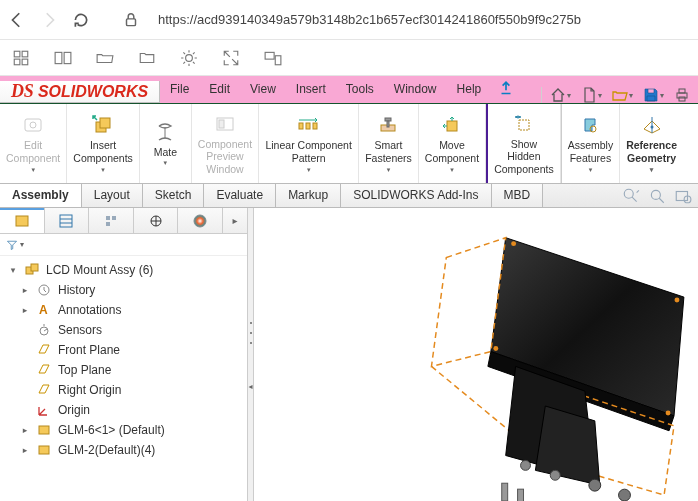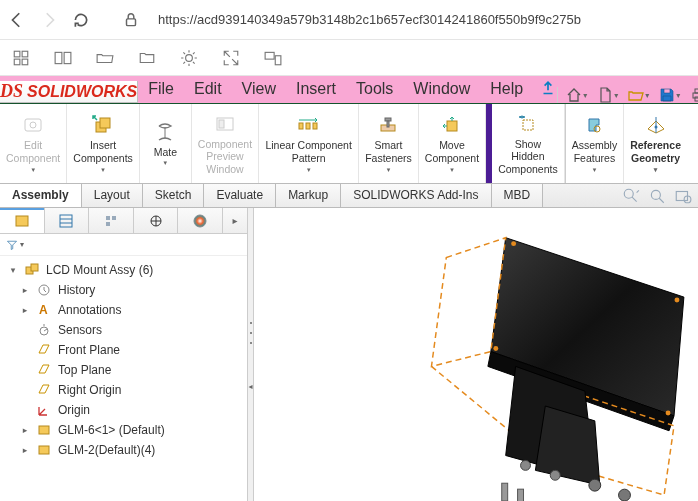--- a/index.html
+++ b/index.html
@@ -11,21 +11,21 @@
 .ic { width: 18px; height: 18px; display: inline-flex; align-items: center; justify-content: center; color: #555; cursor: pointer; }
 
 .browser-bar2 { height: 36px; display: flex; align-items: center; padding: 0 12px; gap: 24px; border-bottom: 1px solid #e5e5e5; }
 
 
 .app-menu { height: 28px; display: flex; align-items: flex-end; border-bottom: 1px solid #14532d; background: #f9a8d4; }
 .logo { width:160px; display:flex; align-items:center; justify-content:center; border:1px solid #c0c0c0; border-top:none; border-left:none; background:linear-gradient(#fff,#f6f6f6); }
 .logo-text { font-weight:bold; font-style:italic; color:#da291c; font-size:16px; letter-spacing:0; }
 .logo-ds { color:#da291c; font-size:18px; font-style:italic; font-weight:bold; margin-right:4px; font-family: Georgia, serif; }
 .menus { display:flex; align-items:center; }
-.menu-item { padding: 0 10px; font-size:16px; color:#333; cursor:pointer; line-height:28px; }
+.menu-item { padding: 0 10px; font-size:12px; color:#333; cursor:pointer; line-height:28px; }
 .menu-right { display:flex; align-items:center; gap:6px; padding: 0 6px; border-left:1px solid #d0d0d0; margin-left:auto; }
 .mr-btn { display:flex; align-items:center; padding:0 2px; cursor:pointer; }
 .mr-btn svg { width:16px; height:16px; }
 .drop { font-size:8px; color:#666; margin-left:1px; }
 .pin { color:#0a7ec2; }
 
 
 .ribbon { height: 80px; display:flex; align-items:stretch; border-bottom:1px solid #bbb; background:#fff; }
 .rgroup { display:flex; flex-direction:column; align-items:center; justify-content:center; padding: 2px 6px; border-right:1px solid #e5e5e5; position:relative; min-width:52px;}
 .rgroup:last-child { border-right:none;font-weight:bold; }
@@ -256,21 +256,21 @@
   <div class="rgroup">
     <div class="ricon">
         <svg width="22" height="22" viewBox="0 0 22 22">
           <rect x="6" y="6" width="10" height="10" fill="#f5c95a" stroke="#b58a1e"></rect>
           <path d="M11 2 L11 6 M9 4 L11 2 L13 4 M2 11 L6 11 M4 9 L2 11 L4 13" stroke="#2a8" fill="none"></path>
         </svg>
       </div>
     <div class="rlabel">Move<br>Component</div>
     <div class="rdrop">▾</div>
   </div>
-  <div class="rgroup" style="border-left:6px solid #4c1d95">
+  <div class="rgroup" style="border-left:2px solid #4c1d95">
     <div class="ricon">
         <svg width="24" height="22" viewBox="0 0 24 22">
           <rect x="7" y="6" width="10" height="10" fill="none" stroke="#b58a1e" stroke-dasharray="2 1"></rect>
           <path d="M3 3 Q6 1 9 3 Q6 5 3 3" fill="none" stroke="#38a"></path>
           <circle cx="6" cy="3" r="1" fill="#38a"></circle>
         </svg>
       </div>
     <div class="rlabel">Show<br>Hidden<br>Components</div>
   </div>
   <div class="rgroup" style="border-left:1px solid #ccc">

